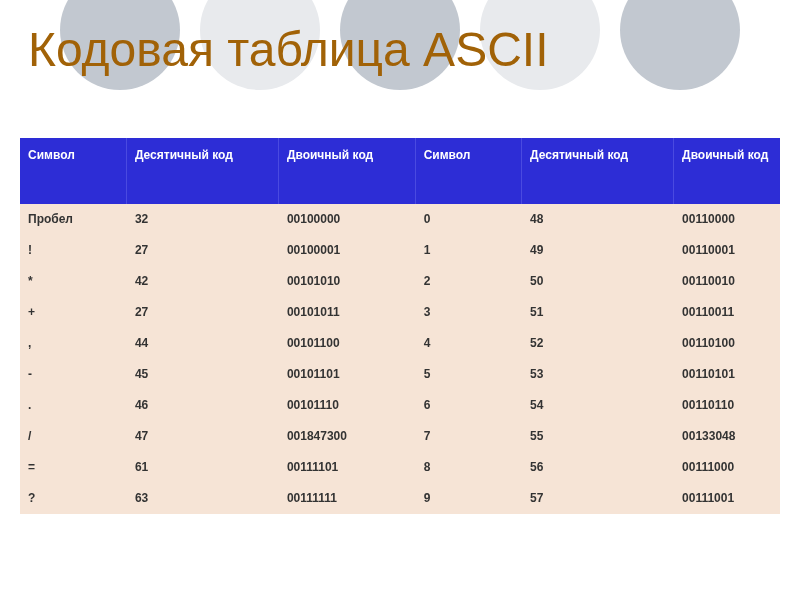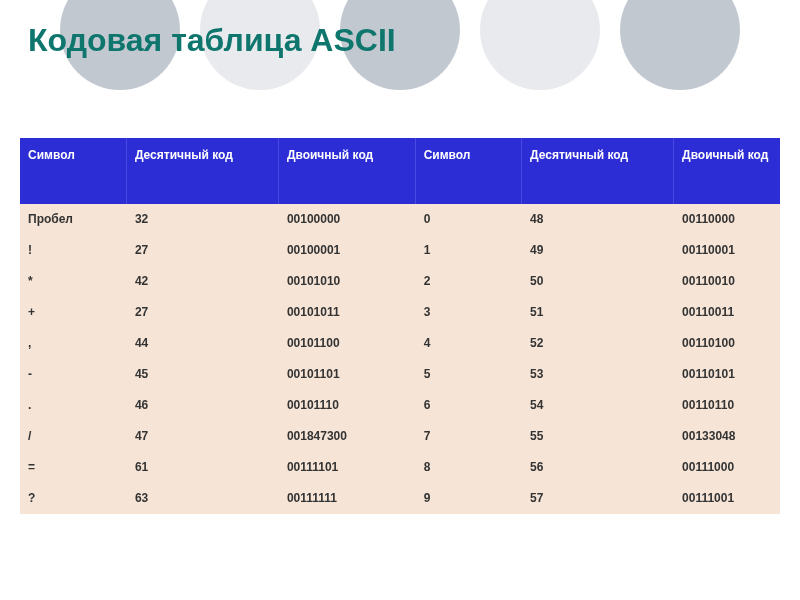--- a/index.html
+++ b/index.html
@@ -27,23 +27,23 @@
     height: 120px;
     border-radius: 50%;
     flex-shrink: 0;
   }
   .c-dark { background: #c2c8d0; }
   .c-light { background: #e8eaed; }
   .title {
     position: absolute;
     top: 22px;
     left: 28px;
-    font-size: 32px;
-    font-weight: 700;
-    color: #0f766e;
+    font-size: 48px;
+    font-weight: 400;
+    color: #a16207;
     z-index: 2;
   }
   .table-wrap {
     position: absolute;
     top: 138px;
     left: 20px;
     right: 20px;
     z-index: 2;
   }
   table {

